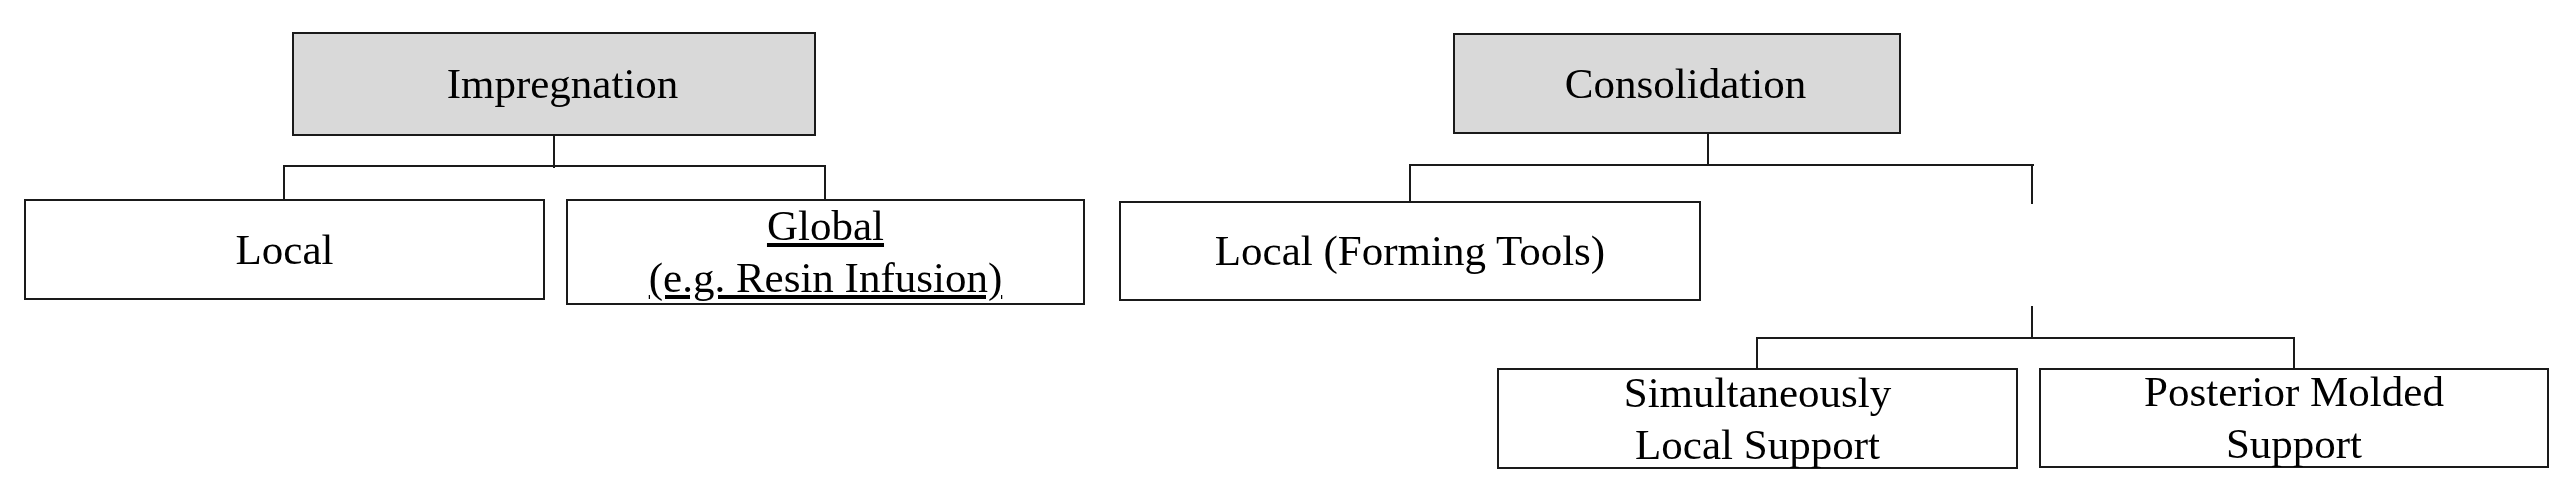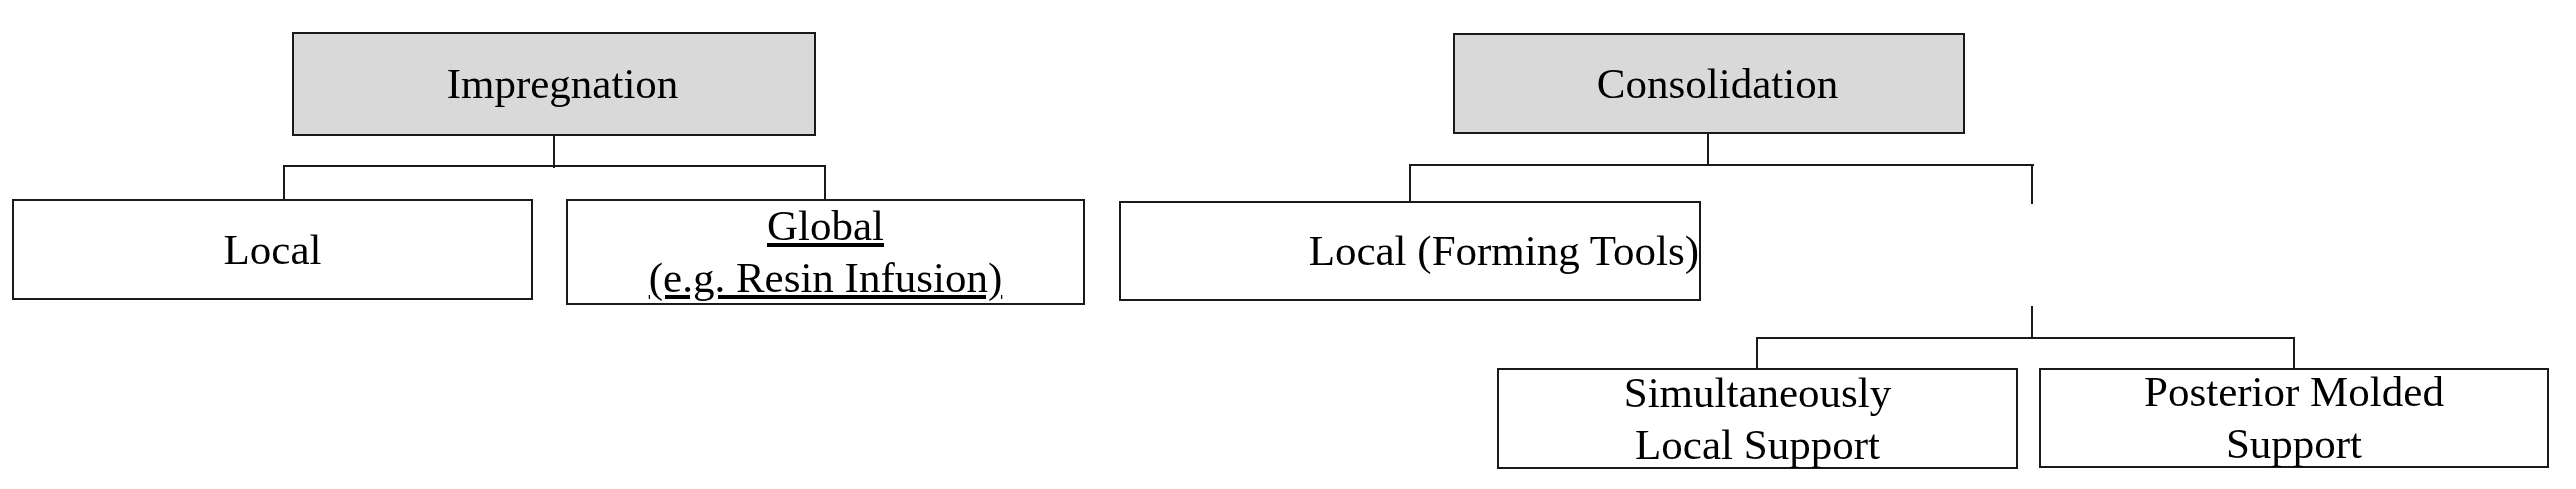--- a/index.html
+++ b/index.html
@@ -38,31 +38,31 @@
     display: block;
     white-space: pre-line;
   }
   .line {
     position: absolute;
     background: #1a1a1a;
   }
 
   
   .n-impregnation { left: 292px;  top: 32px;  width: 524px; height: 104px; }
-  .n-imp-local    { left: 12px;   top: 199px; width: 521px; height: 101px; }
+  .n-imp-local    { left: 24px;   top: 199px; width: 521px; height: 101px; }
   .n-imp-global   { left: 566px;  top: 199px; width: 519px; height: 106px; text-decoration: underline; }
 
   .c-imp-stem   { left: 553px;  top: 135px; width: 2.2px;   height: 33px; }
   .c-imp-bar    { left: 283px;  top: 165px; width: 543px; height: 2.2px; }
   .c-imp-drop-a { left: 283px;  top: 165px; width: 2.2px;   height: 35px; }
   .c-imp-drop-b { left: 824px; top: 165px; width: 2.2px;   height: 35px; }
 
   
-  .n-consolidation { left: 1453px; top: 33px;  width: 512px; height: 101px; }
-  .n-con-local     { left: 1119px; top: 201px; width: 582px; height: 100px; justify-content: flex-end; }
+  .n-consolidation { left: 1453px; top: 33px;  width: 448px; height: 101px; }
+  .n-con-local     { left: 1119px; top: 201px; width: 582px; height: 100px; }
   .n-con-global    { left: 1727px; top: 202px; width: 611px; height: 106px; }
   .n-sim-support   { left: 1497px; top: 368px; width: 521px; height: 101px; }
   .n-post-support  { left: 2039px; top: 368px; width: 510px; height: 100px; }
 
   .c-con-stem   { left: 1707px; top: 133px; width: 2.2px;   height: 33px; }
   .c-con-bar    { left: 1409px; top: 164px; width: 625px; height: 2.2px; }
   .c-con-drop-a { left: 1409px; top: 164px; width: 2.2px;   height: 40px; }
   .c-con-drop-b { left: 2031px; top: 164px; width: 2.2px;   height: 40px; }
 
   .c-glo-stem   { left: 2031px; top: 306px; width: 2.2px;   height: 33px; }

